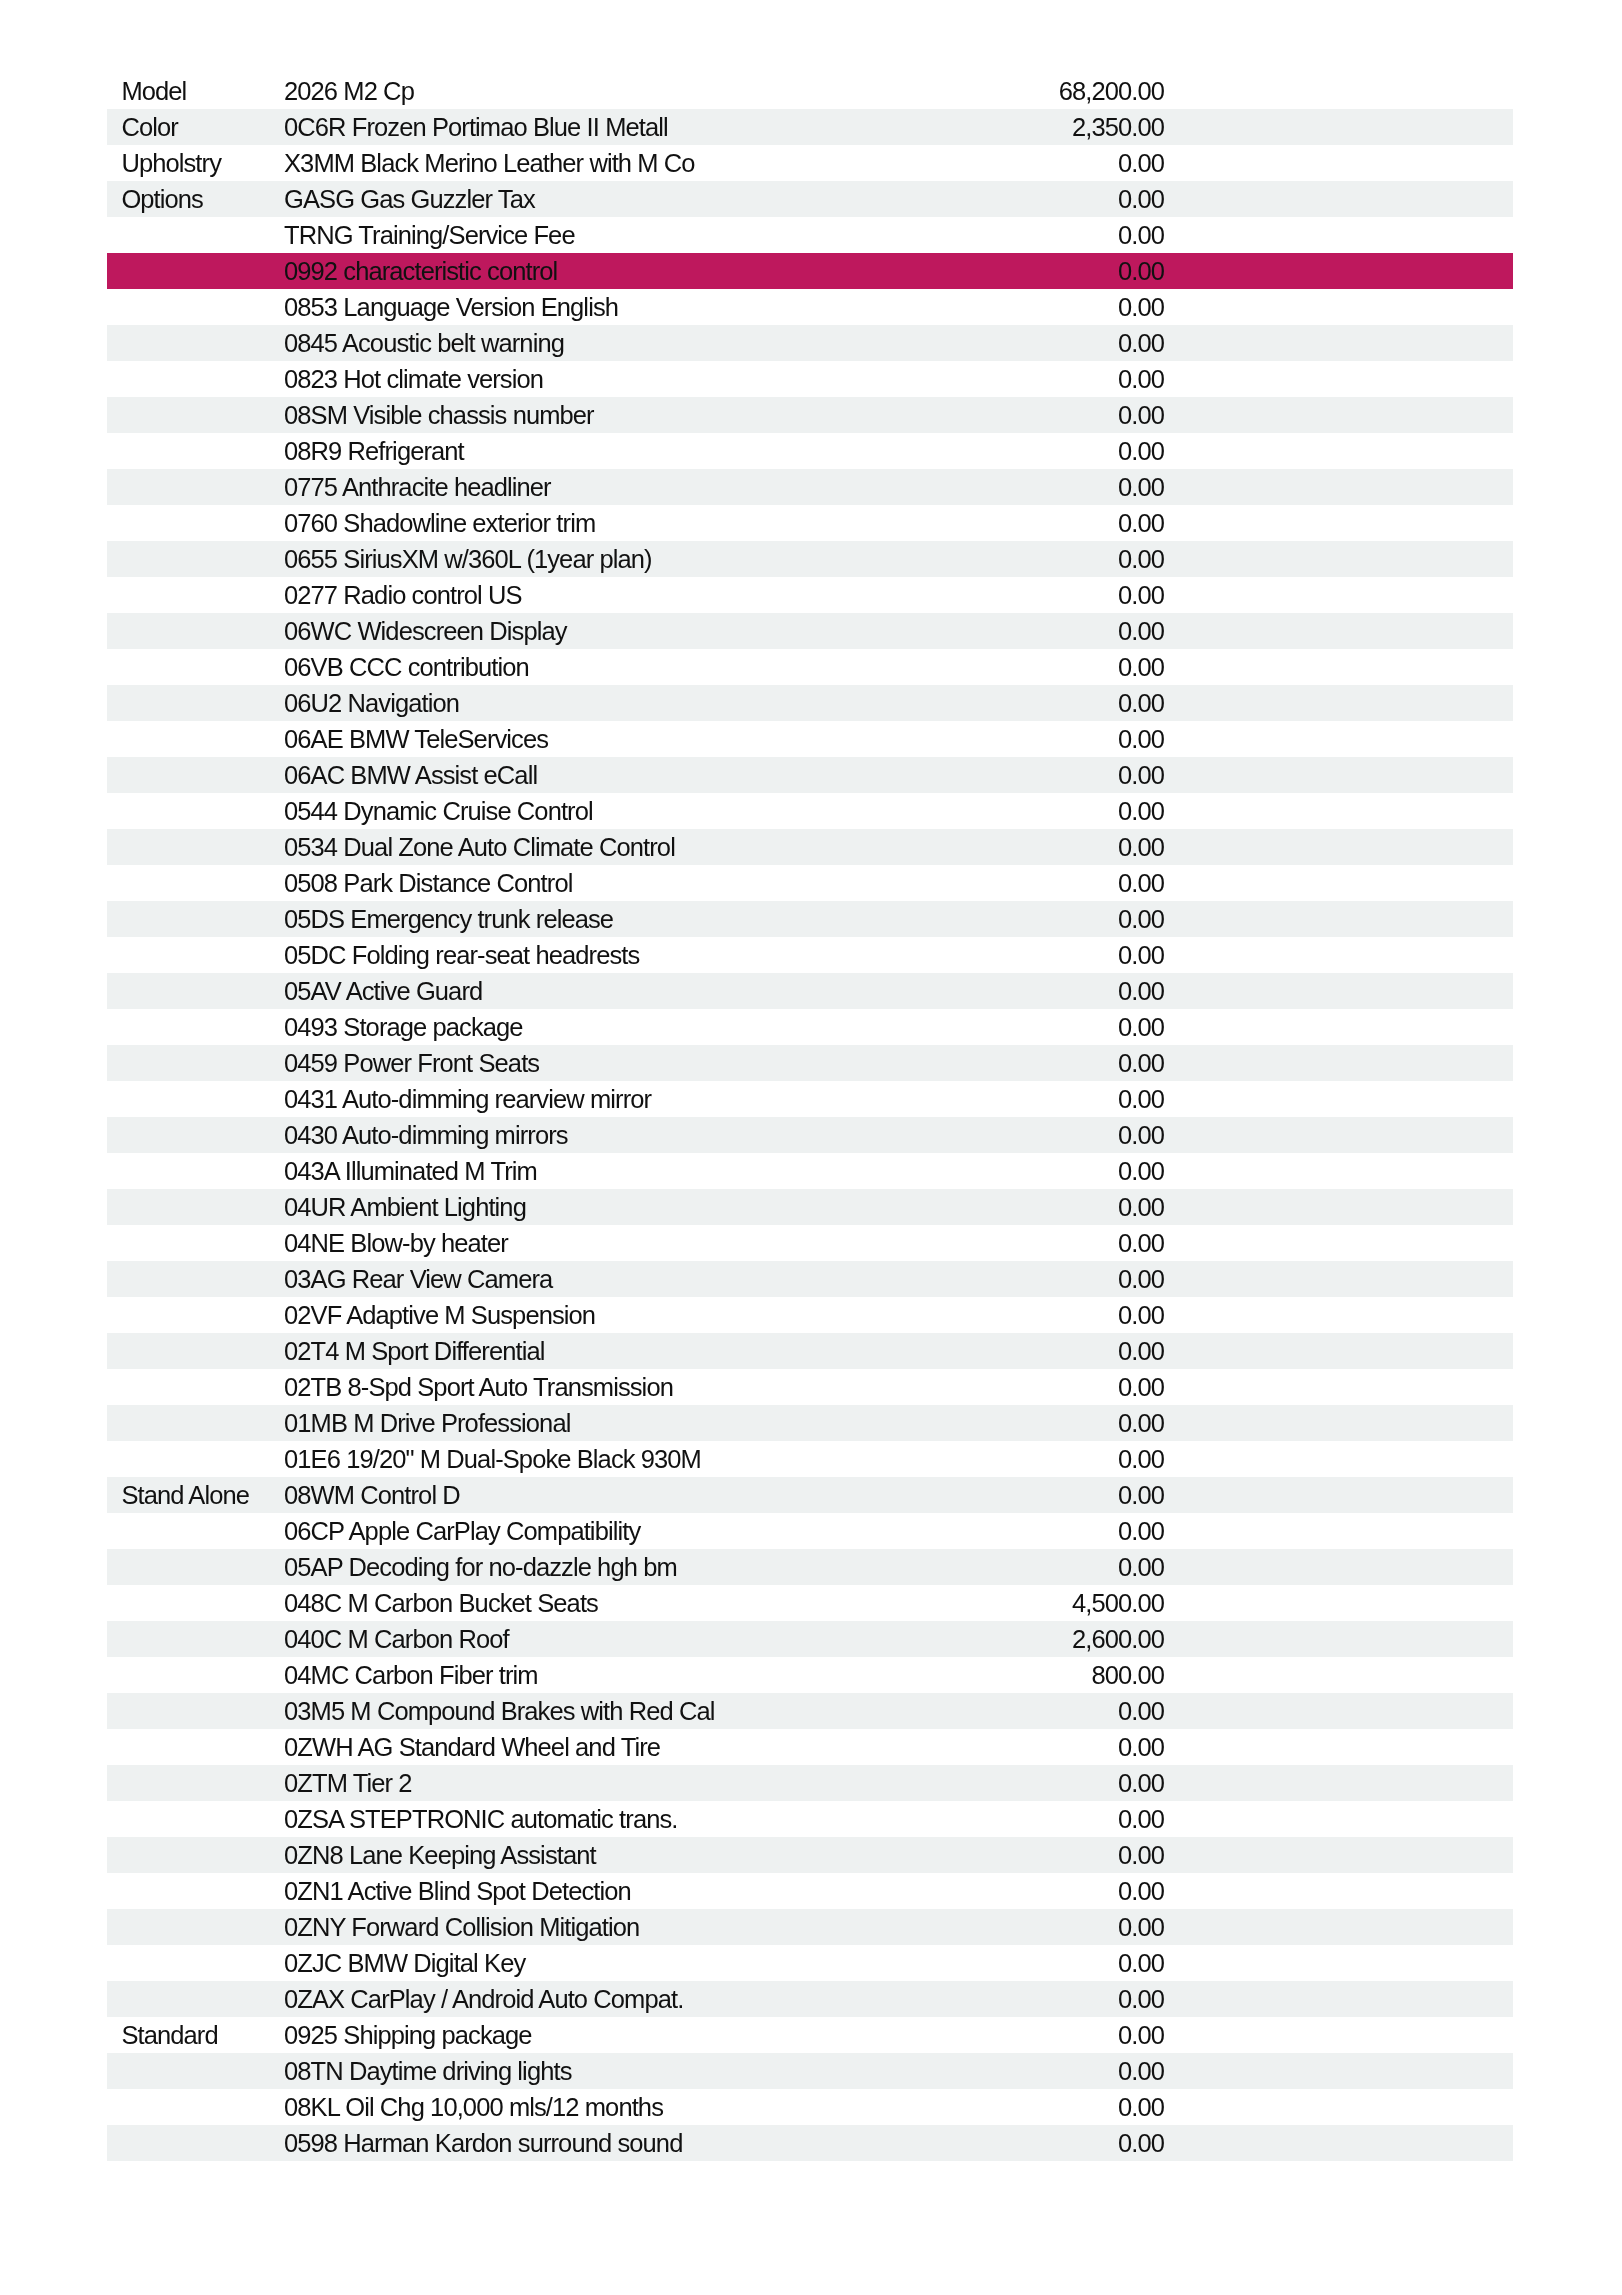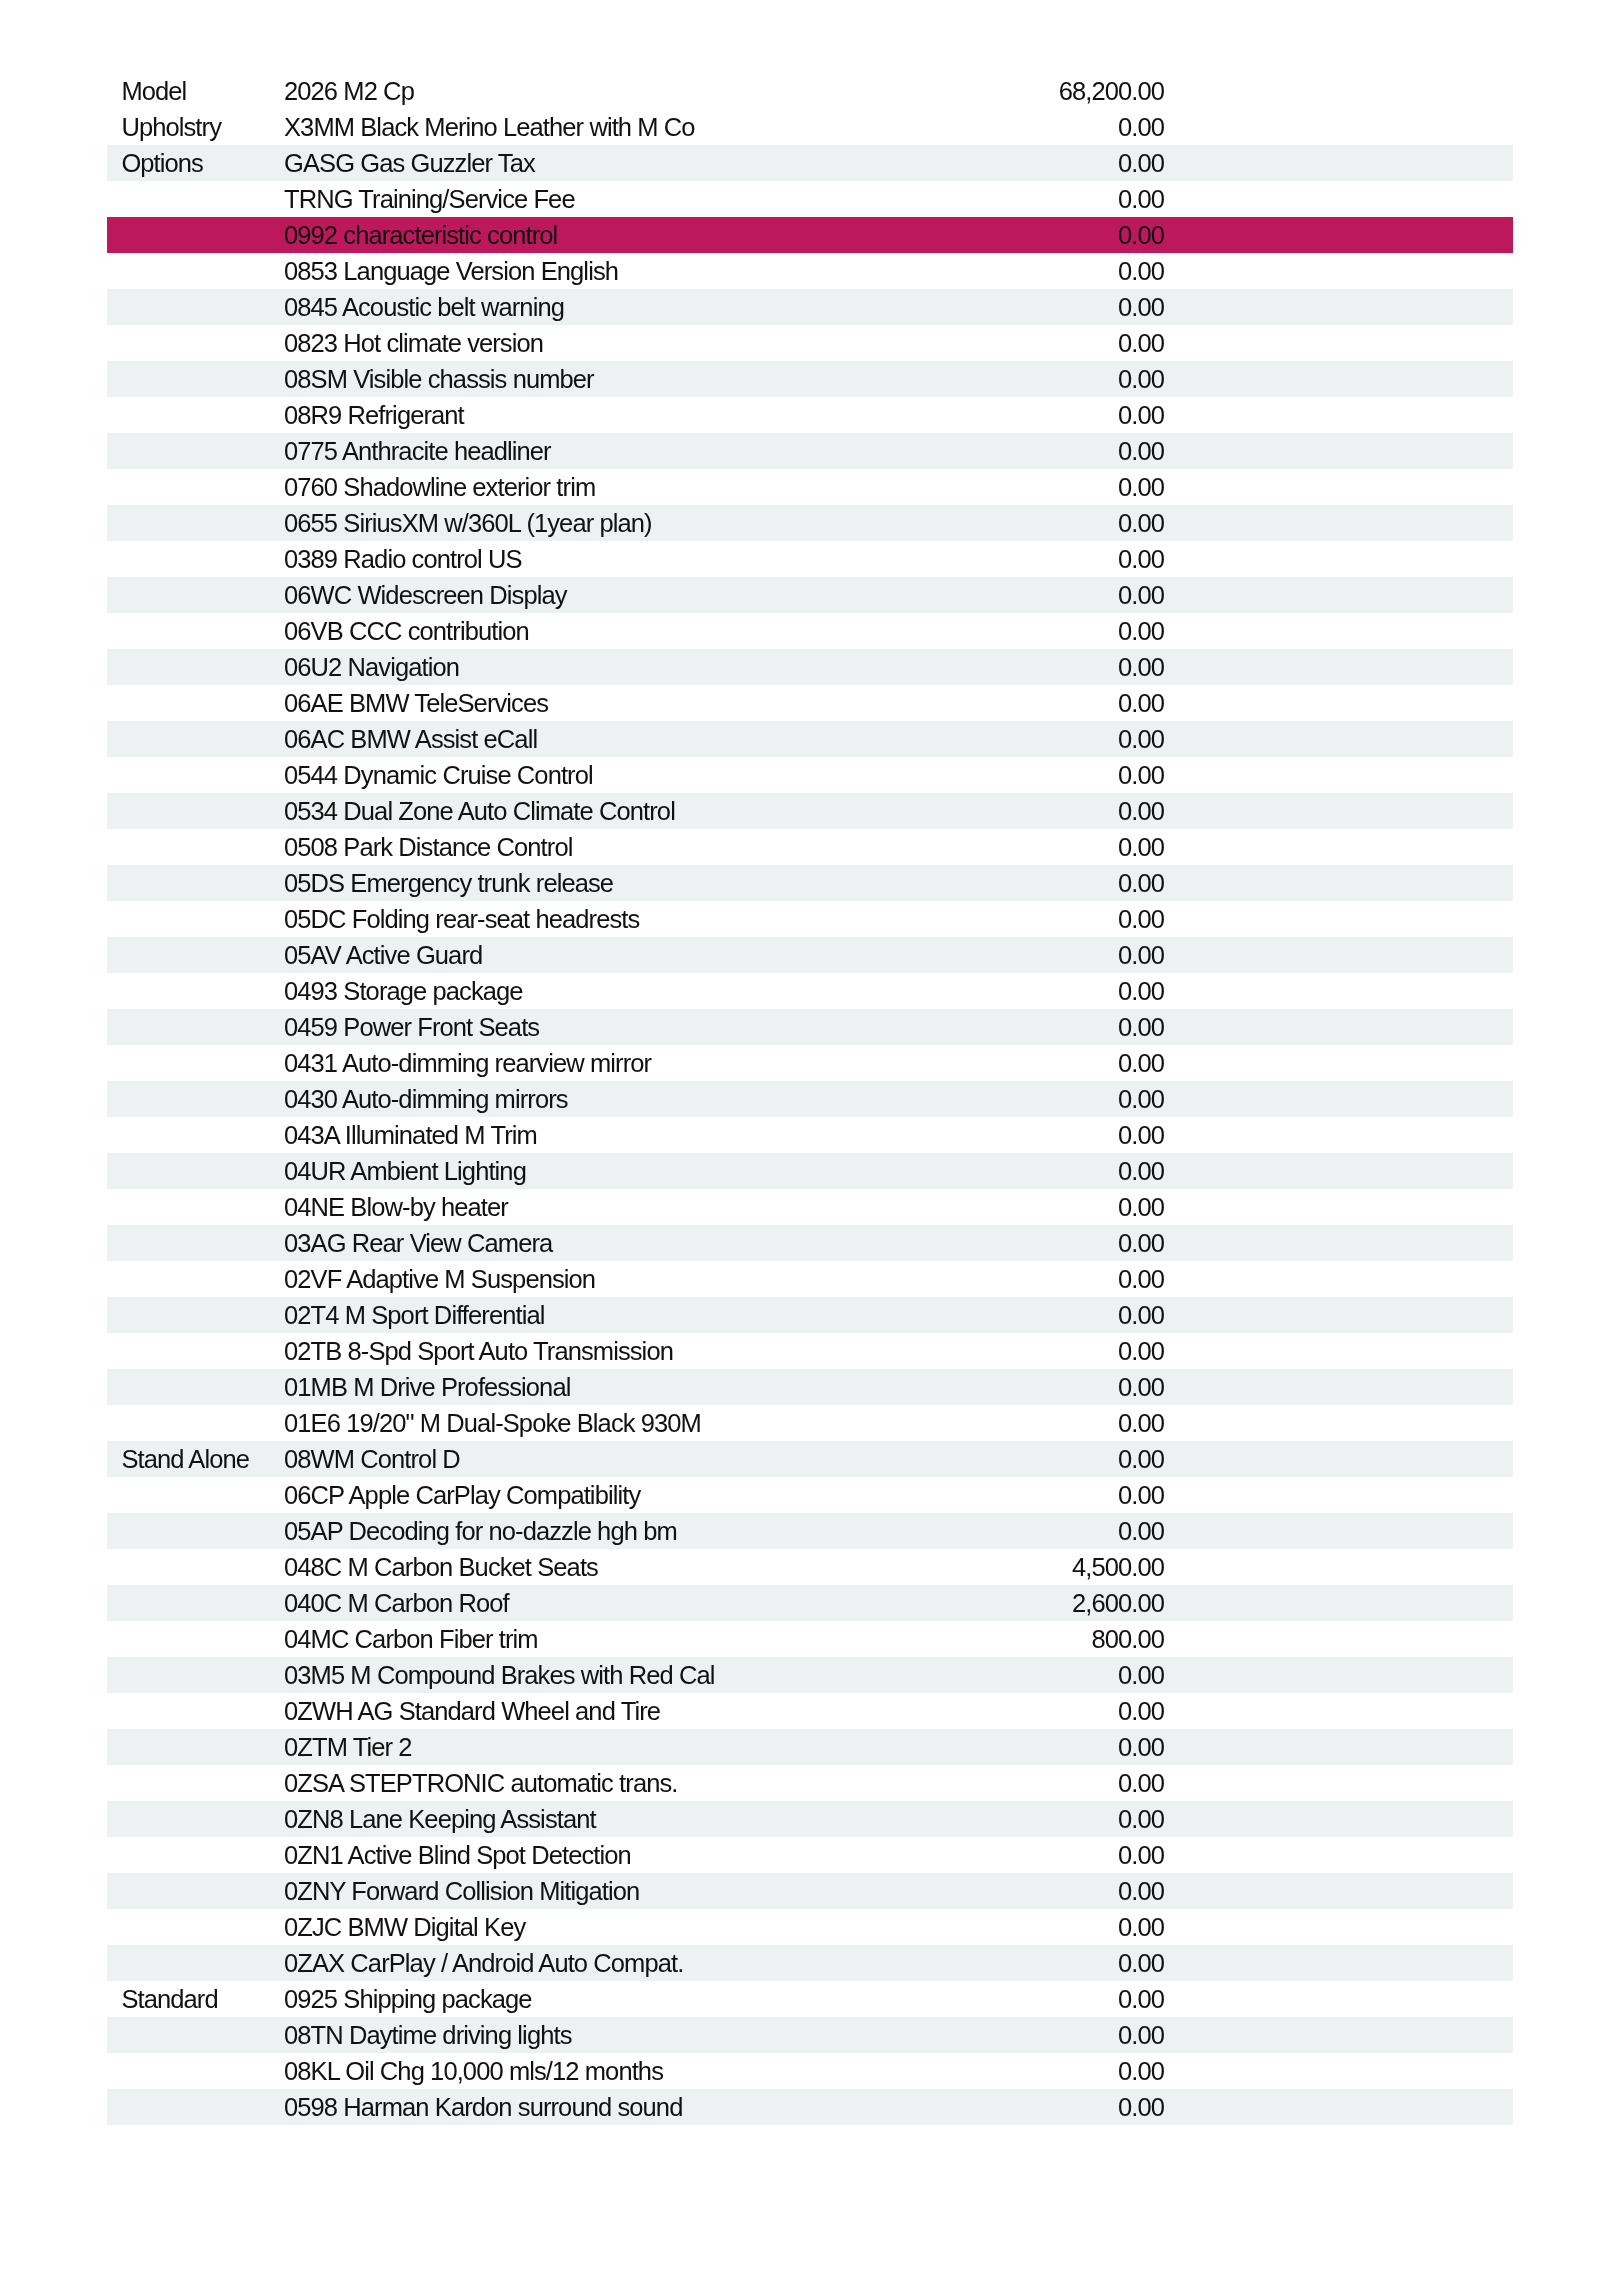--- a/index.html
+++ b/index.html
@@ -25,20 +25,25 @@
 </head>
 <body>
 
 <div id="sheet">
   <div id="rows">
       <div class="row">
     <span class="cell c-cat">Model</span>
     <span class="cell c-desc">2026 M2 Cp</span>
     <span class="cell c-msrp">68,200.00</span>
   </div>
+      <div class="row shaded" style="background: rgb(238, 241, 241);">
+    <span class="cell c-cat">Color</span>
+    <span class="cell c-desc">0C6R Frozen Portimao Blue II Metall</span>
+    <span class="cell c-msrp">2,350.00</span>
+  </div>
       <div class="row">
     <span class="cell c-cat">Upholstry</span>
     <span class="cell c-desc">X3MM Black Merino Leather with M Co</span>
     <span class="cell c-msrp">0.00</span>
   </div>
       <div class="row shaded" style="background: rgb(238, 241, 241);">
     <span class="cell c-cat">Options</span>
     <span class="cell c-desc">GASG Gas Guzzler Tax</span>
     <span class="cell c-msrp">0.00</span>
   </div>
@@ -87,21 +92,21 @@
     <span class="cell c-desc">0760 Shadowline exterior trim</span>
     <span class="cell c-msrp">0.00</span>
   </div>
       <div class="row shaded" style="background: rgb(238, 241, 241);">
     <span class="cell c-cat"></span>
     <span class="cell c-desc">0655 SiriusXM w/360L (1year plan)</span>
     <span class="cell c-msrp">0.00</span>
   </div>
       <div class="row">
     <span class="cell c-cat"></span>
-    <span class="cell c-desc">0389 Radio control US</span>
+    <span class="cell c-desc">0277 Radio control US</span>
     <span class="cell c-msrp">0.00</span>
   </div>
       <div class="row shaded" style="background: rgb(238, 241, 241);">
     <span class="cell c-cat"></span>
     <span class="cell c-desc">06WC Widescreen Display</span>
     <span class="cell c-msrp">0.00</span>
   </div>
       <div class="row">
     <span class="cell c-cat"></span>
     <span class="cell c-desc">06VB CCC contribution</span>

